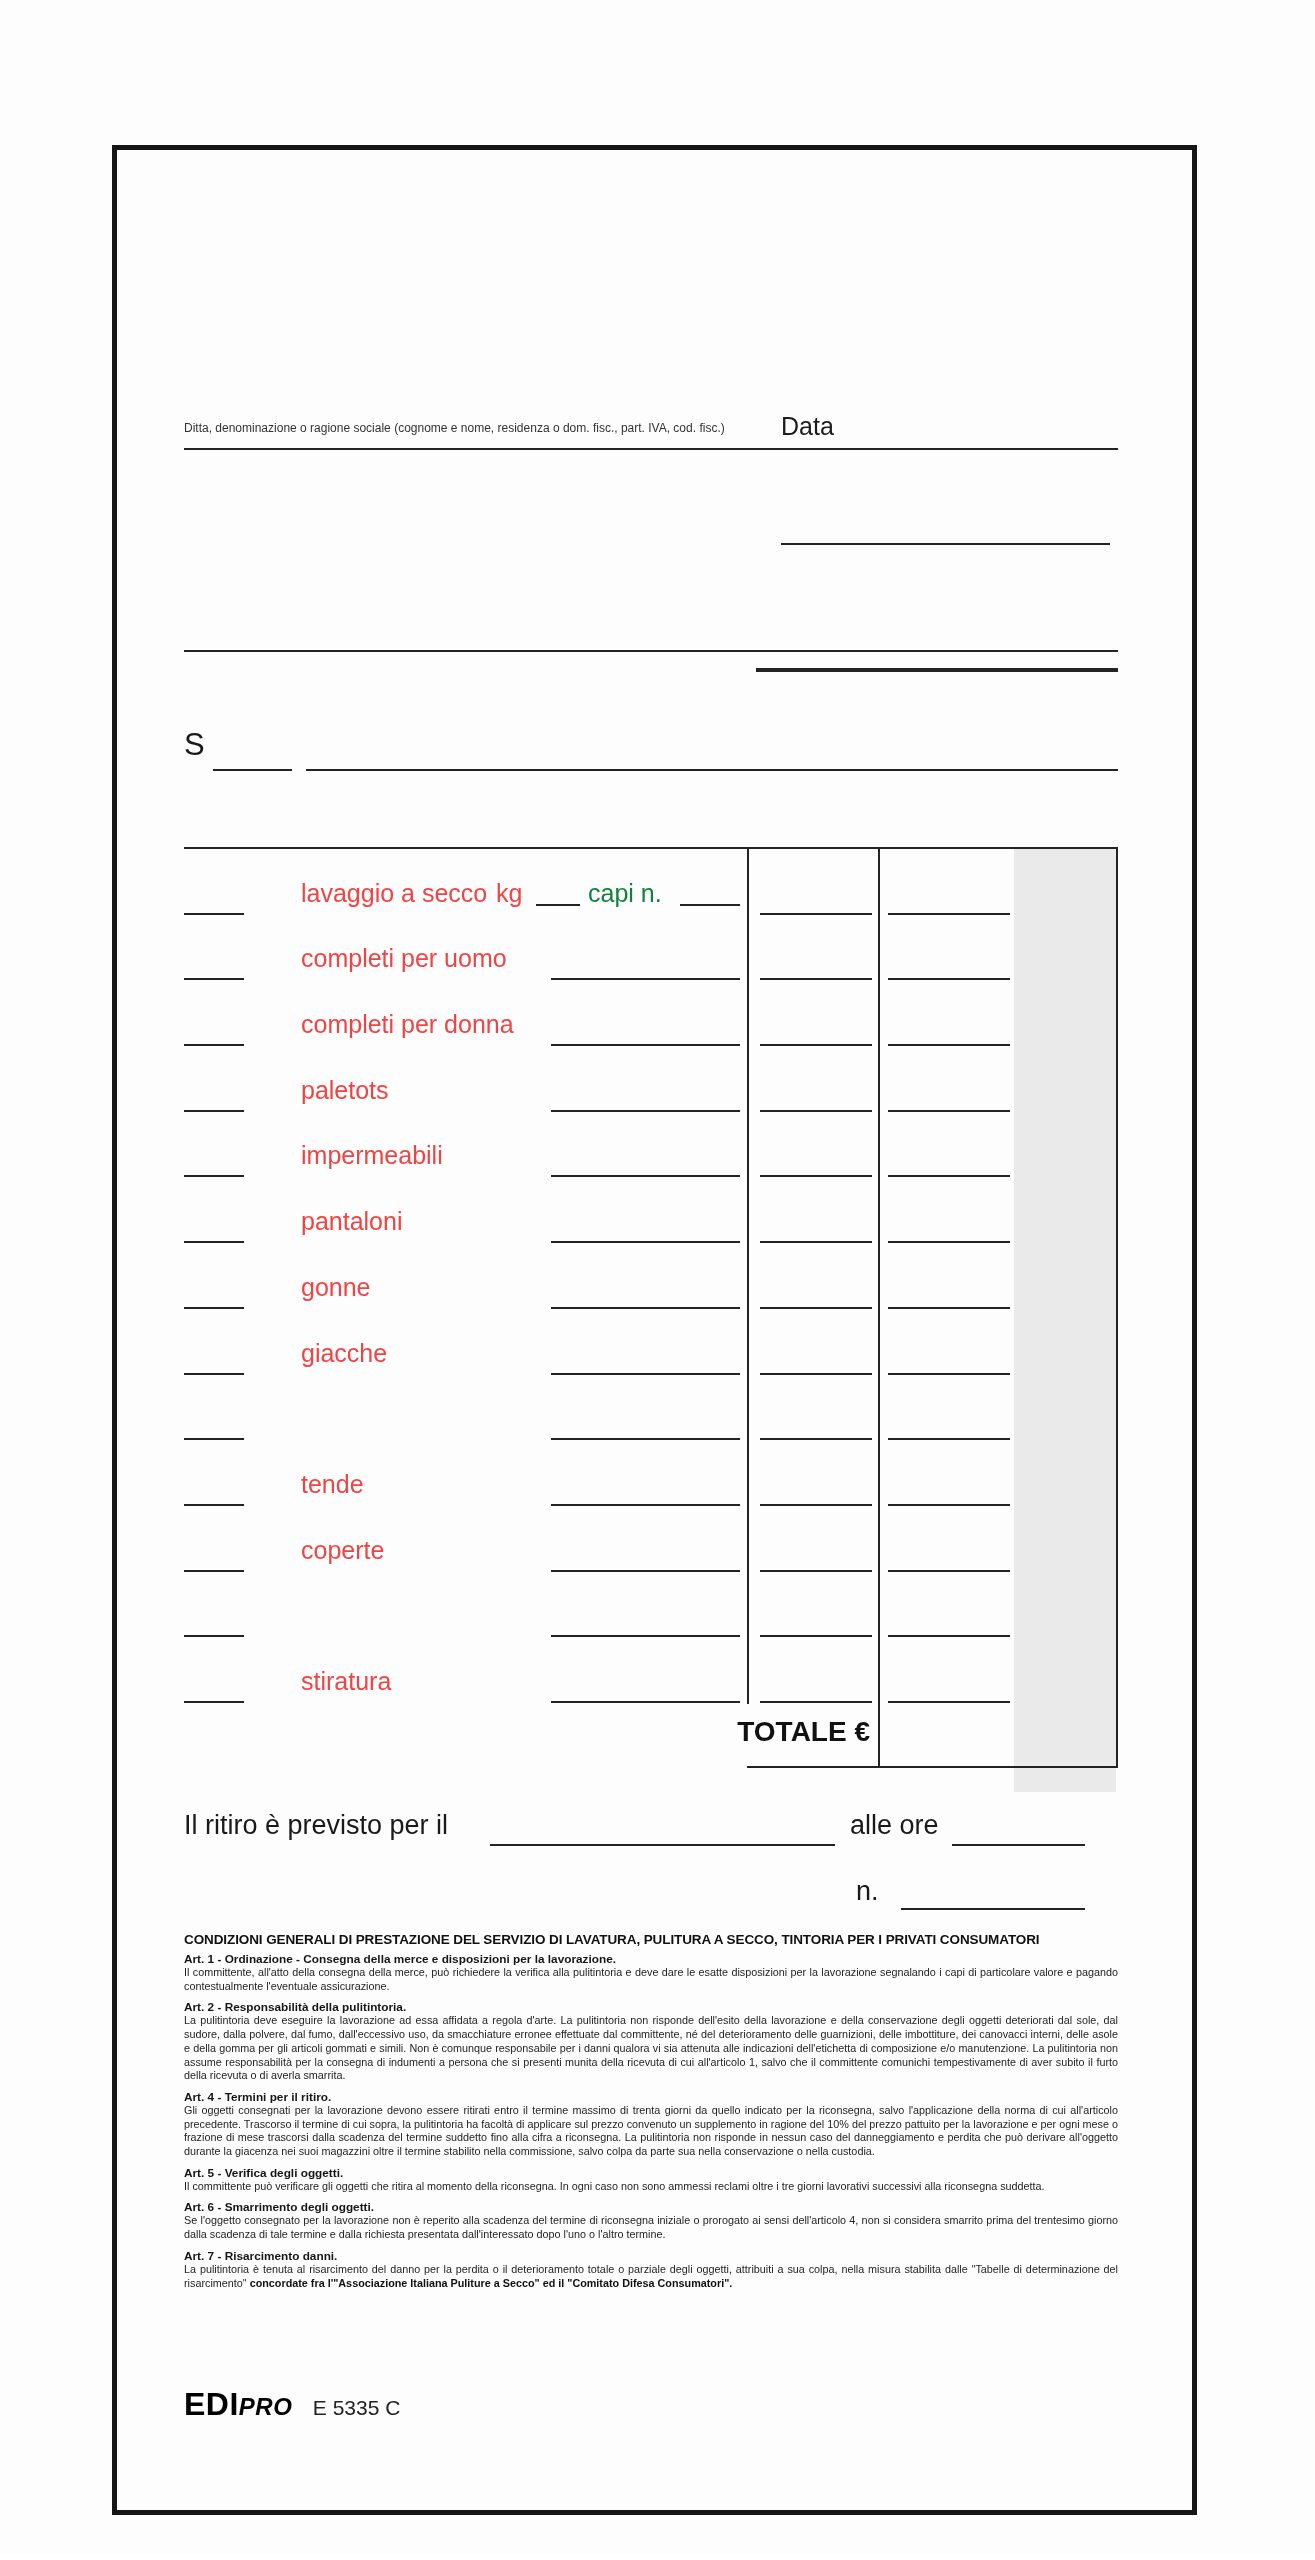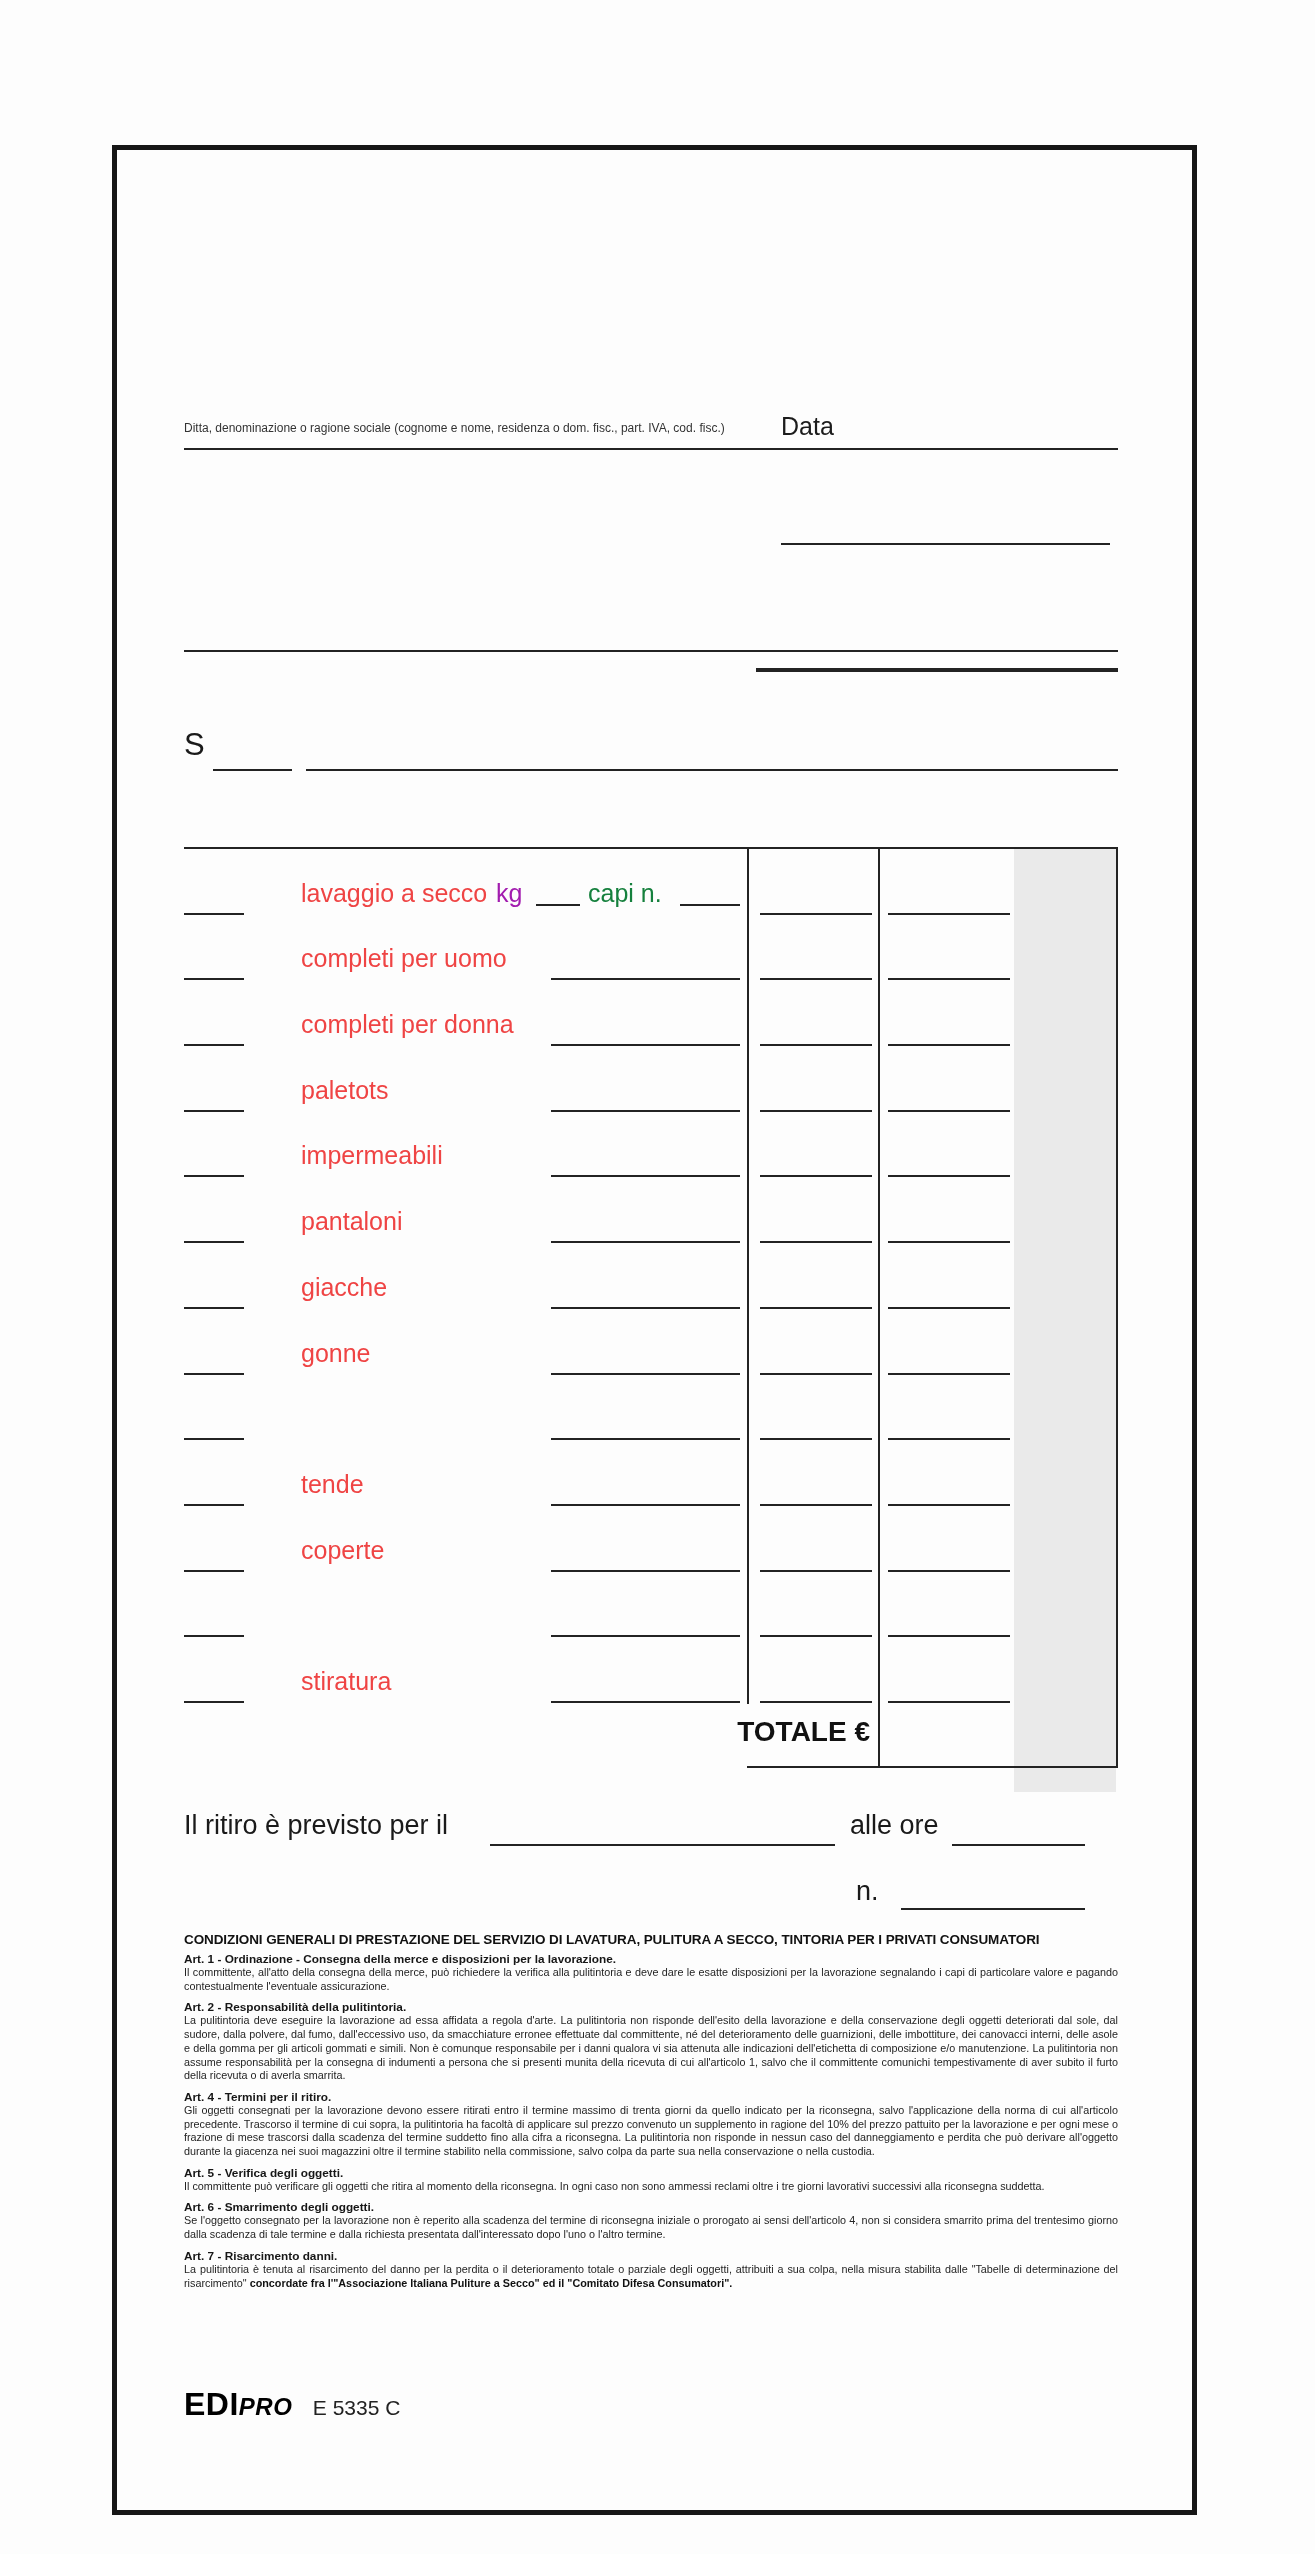--- a/index.html
+++ b/index.html
@@ -15,21 +15,21 @@
   .s-label{left:184px;top:727px;font-size:31px;}
   .grayband{position:absolute;left:1014px;top:848px;width:102px;height:944px;background:#eaeaea;}
   .rows{position:absolute;left:184px;top:849px;width:934px;}
   .t-row{position:relative;height:65.7px;}
   .seg{position:absolute;bottom:0;height:2px;background:#232323;}
   .seg-stub{left:0;width:60px;}
   .seg-mid{left:367px;width:189px;}
   .seg-col2{left:576px;width:112px;}
   .seg-col3{left:704px;width:122px;}
   .t-label{position:absolute;left:117px;bottom:7px;font-size:25px;white-space:nowrap;color:#ef4444;}
-  .t-kg{position:absolute;left:312px;bottom:7px;font-size:25px;color:#a21caf;}
+  .t-kg{position:absolute;left:312px;bottom:7px;font-size:25px;color:#ef4444;}
   .kgline{left:352px;width:44px;bottom:9px;}
   .t-capi{position:absolute;left:404px;bottom:7px;font-size:25px;color:#15803d;}
   .capiline{left:496px;width:60px;bottom:9px;}
   .totale{position:absolute;left:554px;top:1716px;width:316px;text-align:right;
           font-size:28px;font-weight:bold;color:#111;}
   .ritiro{left:184px;top:1810px;font-size:27px;}
   .alleore{left:850px;top:1810px;font-size:27px;}
   .nlab{left:856px;top:1876px;font-size:27px;}
   .conds{position:absolute;left:184px;top:1932px;width:934px;}
   .cond-title{font-size:13.5px;font-weight:bold;letter-spacing:-0.1px;margin-bottom:5px;color:#111;}
@@ -105,28 +105,28 @@
       <span class="seg seg-col3"></span>
     </div>
     <div class="t-row">
       <span class="t-label">pantaloni</span>
       <span class="seg seg-stub"></span>
       <span class="seg seg-mid"></span>
       <span class="seg seg-col2"></span>
       <span class="seg seg-col3"></span>
     </div>
     <div class="t-row">
+      <span class="t-label">gonne</span>
+      <span class="seg seg-stub"></span>
+      <span class="seg seg-mid"></span>
+      <span class="seg seg-col2"></span>
+      <span class="seg seg-col3"></span>
+    </div>
+    <div class="t-row">
       <span class="t-label">giacche</span>
-      <span class="seg seg-stub"></span>
-      <span class="seg seg-mid"></span>
-      <span class="seg seg-col2"></span>
-      <span class="seg seg-col3"></span>
-    </div>
-    <div class="t-row">
-      <span class="t-label">gonne</span>
       <span class="seg seg-stub"></span>
       <span class="seg seg-mid"></span>
       <span class="seg seg-col2"></span>
       <span class="seg seg-col3"></span>
     </div>
     <div class="t-row">
       <span class="t-label"></span>
       <span class="seg seg-stub"></span>
       <span class="seg seg-mid"></span>
       <span class="seg seg-col2"></span>

